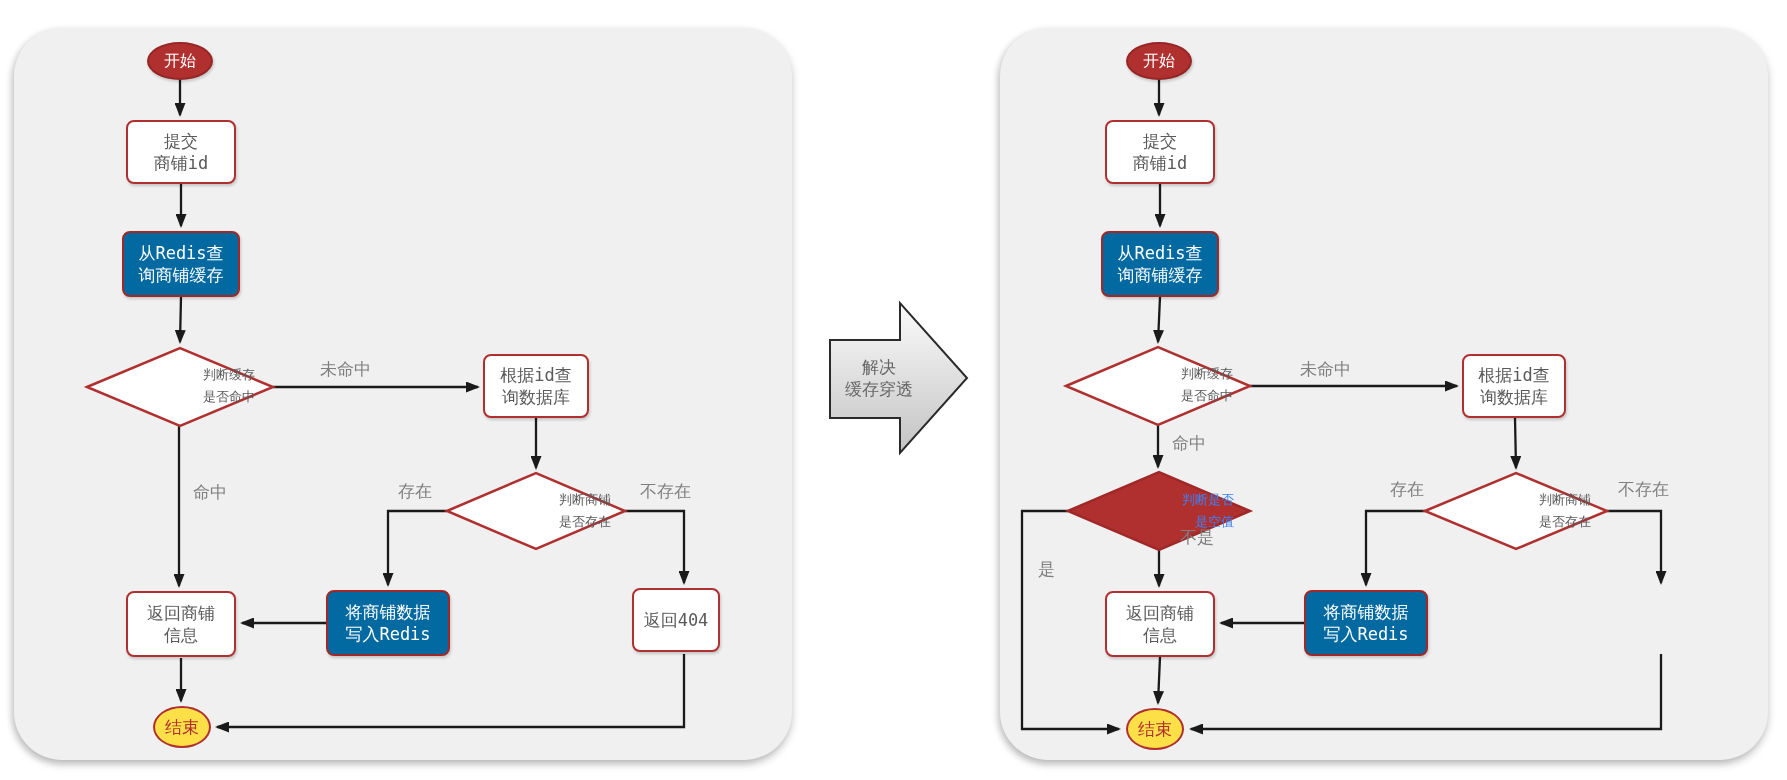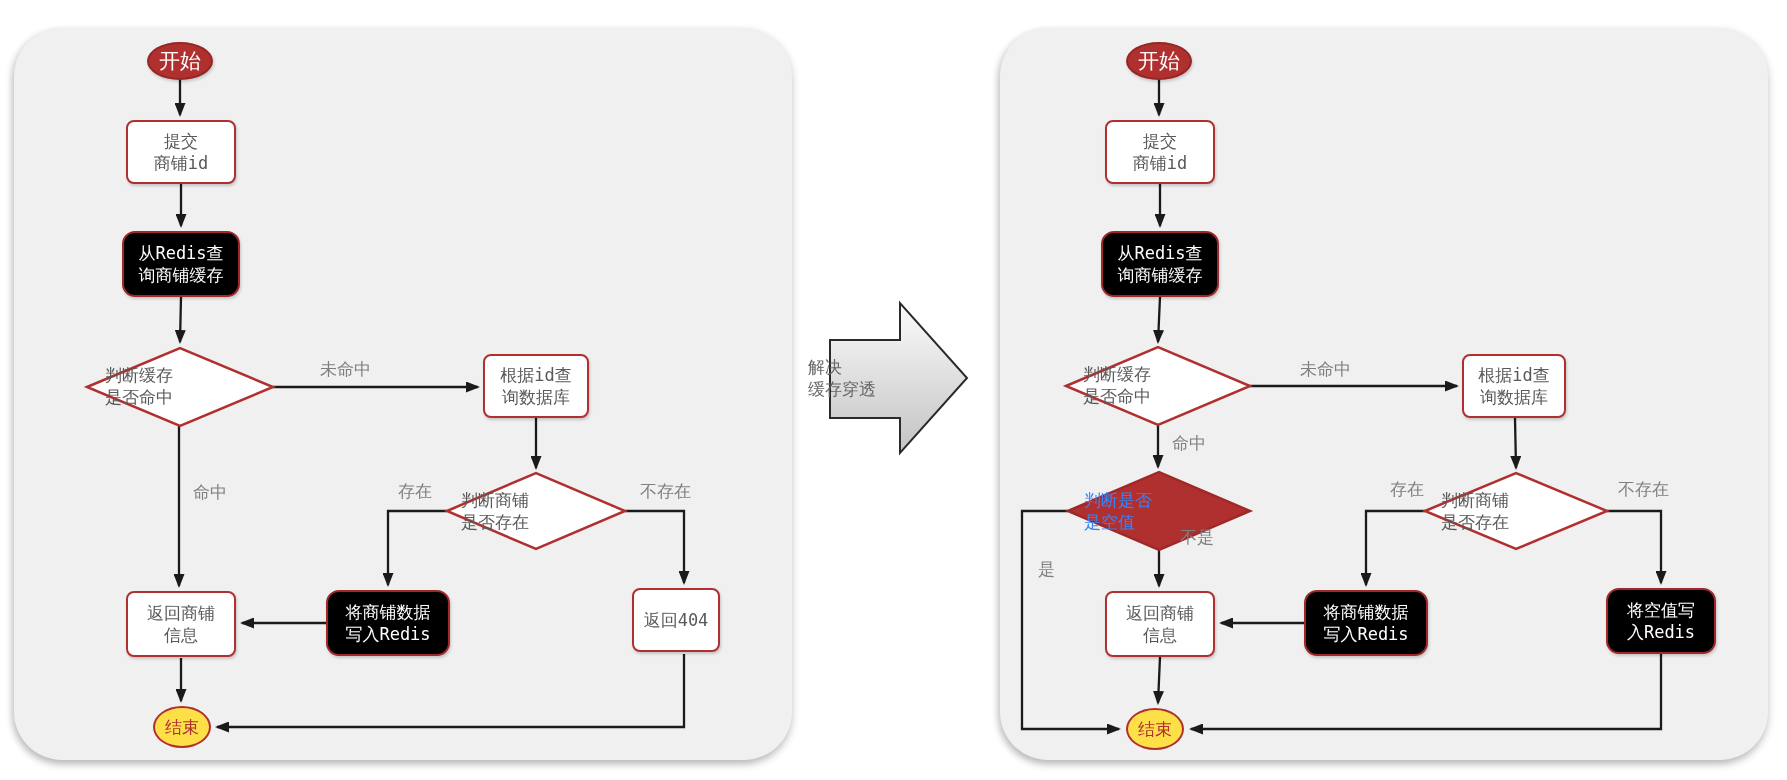--- a/index.html
+++ b/index.html
@@ -18,41 +18,42 @@
   .node{
     position:absolute;box-sizing:border-box;display:flex;align-items:center;justify-content:center;
     text-align:center;font-size:17px;line-height:22px;
   }
   .node-label{white-space:pre-line;display:block;}
   .box-white{
     background:#ffffff;border:2.5px solid #b03030;border-radius:8px;color:#595959;
     box-shadow:1px 2px 3px rgba(0,0,0,0.18);
   }
   .box-red{
-    background:#000000;border:2.5px solid #a02828;border-radius:13px;color:#ffffff;
+    background:#0369a1;border:2.5px solid #a02828;border-radius:8px;color:#ffffff;
     box-shadow:1px 2px 3px rgba(0,0,0,0.18);
     text-align:right;
   }
   .ellipse-red{
-    background:#b03030;border:2px solid #962525;border-radius:50%;color:#ffffff;font-size:21px;
+    background:#b03030;border:2px solid #962525;border-radius:50%;color:#ffffff;font-size:16px;
     box-shadow:1px 2px 3px rgba(0,0,0,0.18);
   }
   .ellipse-white{
     background:#fde047;border:2.5px solid #b03030;border-radius:50%;color:#b03030;font-size:17px;
   }
   .diamond-label{
-    position:absolute;width:150px;text-align:left;font-size:17px;line-height:22px;color:#595959;
+    position:absolute;width:150px;text-align:right;font-size:13px;line-height:22px;color:#595959;
     white-space:pre-line;
+    font-family:Liberation Serif, serif;
   }
   .diamond-label.on-red{color:#3b82f6;}
   .edge-label{
     position:absolute;font-size:17px;color:#7f7f7f;white-space:nowrap;
   }
   #transform-arrow-label{
-    position:absolute;left:808px;top:356px;width:142px;
+    position:absolute;left:808px;top:356px;width:142px;text-align:center;
     font-size:17px;line-height:22px;color:#666666;white-space:pre-line;
   }
 </style>
 </head>
 <body>
 
 <div id="stage">
 
   <div class="panel" id="left-panel"></div>
   <div class="panel" id="right-panel"></div>
@@ -172,24 +173,20 @@
   <div class="diamond-label" style="left:1441px;top:489px;">判断商铺
 是否存在</div>
   <div class="node box-red" style="left:1304px;top:590px;width:124px;height:66px;">
     <span class="node-label">将商铺数据
 写入Redis</span>
   </div>
   <div class="node box-white" style="left:1105px;top:591px;width:110px;height:66px;">
     <span class="node-label">返回商铺
 信息</span>
   </div>
-  <div class="node box-red" style="left:1606px;top:588px;width:110px;height:66px;">
-    <span class="node-label">将空值写
-入Redis</span>
-  </div>
   <div class="node ellipse-white" style="left:1126px;top:708px;width:58px;height:42px;">
     <span class="node-label">结束</span>
   </div>
 
   <div class="edge-label" style="left:1300px;top:358px;">未命中</div>
   <div class="edge-label" style="left:1172px;top:432px;">命中</div>
   <div class="edge-label" style="left:1390px;top:478px;">存在</div>
   <div class="edge-label" style="left:1618px;top:478px;">不存在</div>
   <div class="edge-label" style="left:1038px;top:558px;">是</div>
   <div class="edge-label" style="left:1180px;top:526px;">不是</div>

